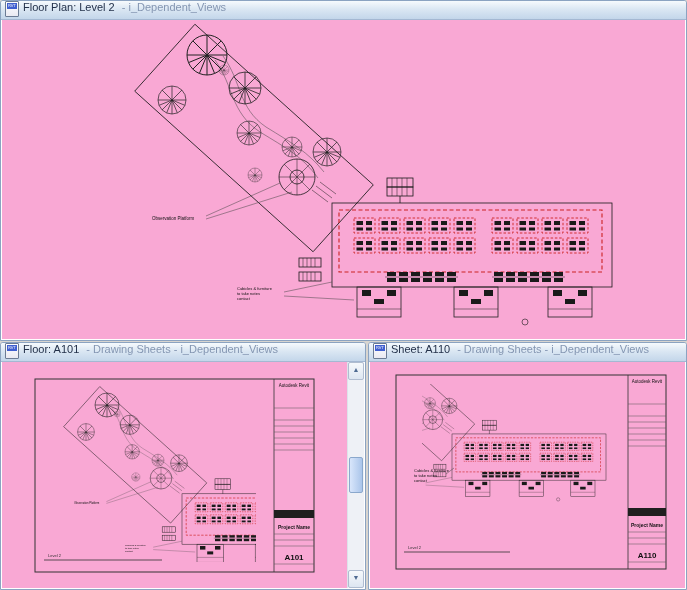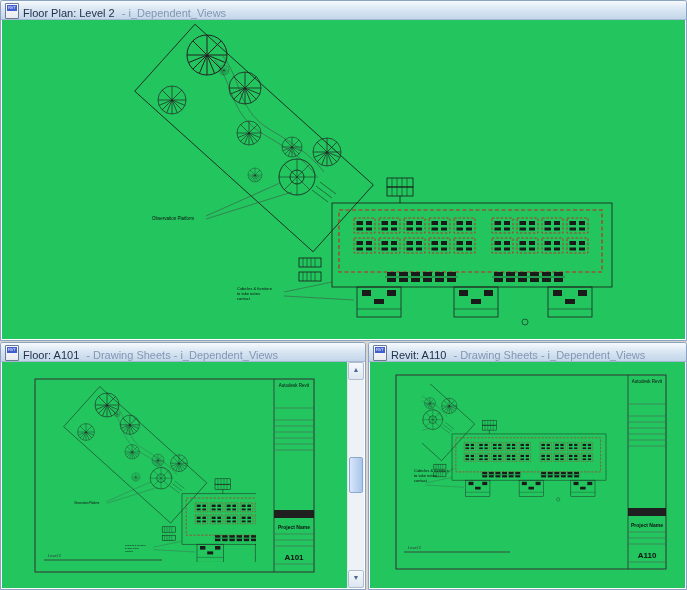--- a/index.html
+++ b/index.html
@@ -1,28 +1,28 @@
 <!DOCTYPE html>
 <html><head>
 <meta charset="utf-8">
 <style>
   html,body{margin:0;padding:0;}
   body{width:687px;height:590px;background:#d8d5d0;font-family:"Liberation Sans",sans-serif;overflow:hidden;}
   .desktop{position:relative;width:687px;height:590px;}
   .win{position:absolute;box-sizing:border-box;border:1px solid #8ba3c1;border-radius:3px 3px 0 0;background:#fff;}
-  .titlebar{height:18px;display:flex;align-items:flex-end;gap:4px;padding:0 4px;
+  .titlebar{height:18px;display:flex;align-items:flex-start;gap:4px;padding:0 4px;
     background:linear-gradient(#f6fafd,#dbe7f3 45%,#c3d6ea);border-bottom:1px solid #a4b8d2;
     border-radius:2px 2px 0 0;font-size:11px;white-space:nowrap;overflow:hidden;}
   .title-prefix{color:#23314a;}
   .title-suffix{color:#8496b2;margin-left:3px;}
   .doc-icon{position:relative;width:12px;height:14px;flex:0 0 auto;background:linear-gradient(#ffffff,#e9e9f2);
     border:1px solid #6b7b94;border-radius:1px;}
   .doc-band{position:absolute;left:1px;top:1px;right:1px;height:6px;background:#3f5fd0;color:#fff;
     font-size:4px;line-height:6px;text-align:center;overflow:hidden;}
-  .client{position:absolute;left:1px;right:1px;top:19px;bottom:1px;background:#22c55e;overflow:hidden;}
+  .client{position:absolute;left:1px;right:1px;top:19px;bottom:1px;background:#f9a8d4;overflow:hidden;}
   .plan-svg,.sheet-svg{display:block;}
   
   .vscroll{position:absolute;top:0;right:0;bottom:0;width:17px;background:#eef1f6;border-left:1px solid #dde3ea;
     display:flex;flex-direction:column;box-sizing:border-box;}
   .sb-btn{height:16px;flex:0 0 auto;background:linear-gradient(#f6f9fc,#dde6f1);border:1px solid #b0bdd0;
     border-radius:2px;color:#4f6b92;font-size:7px;line-height:14px;text-align:center;user-select:none;}
   .sb-track{flex:1;position:relative;}
   .sb-thumb{position:absolute;left:1px;right:1px;top:77px;height:34px;
     background:linear-gradient(90deg,#d8e6fb,#aac5ea);border:1px solid #8aa8cc;border-radius:2px;}
   
@@ -234,21 +234,21 @@
         <div class="sb-btn">▼</div>
       </div>
     </div>
   </div>
 
   <div class="win" style="left:368px;top:342px;width:319px;height:248px;">
     <div class="titlebar">
       <span class="doc-icon">
           <span class="doc-band">RVT</span>
         </span>
-      <span class="title-prefix">Revit: A110</span>
+      <span class="title-prefix">Sheet: A110</span>
       <span class="title-suffix">- Drawing Sheets - i_Dependent_Views</span>
     </div>
     <div class="client">
       <svg class="sheet-svg" width="317" height="228" viewBox="0 0 317 228">
         <g fill="none" stroke="#333" stroke-width="0.8">
           <rect x="26" y="13" width="270" height="194" stroke-width="1"></rect>
           <line x1="258" y1="13" x2="258" y2="207"></line>
           <g stroke-width="0.5" stroke="#555">
             <line x1="258" y1="42" x2="296" y2="42"></line>
               <line x1="258" y1="54" x2="296" y2="54"></line>

